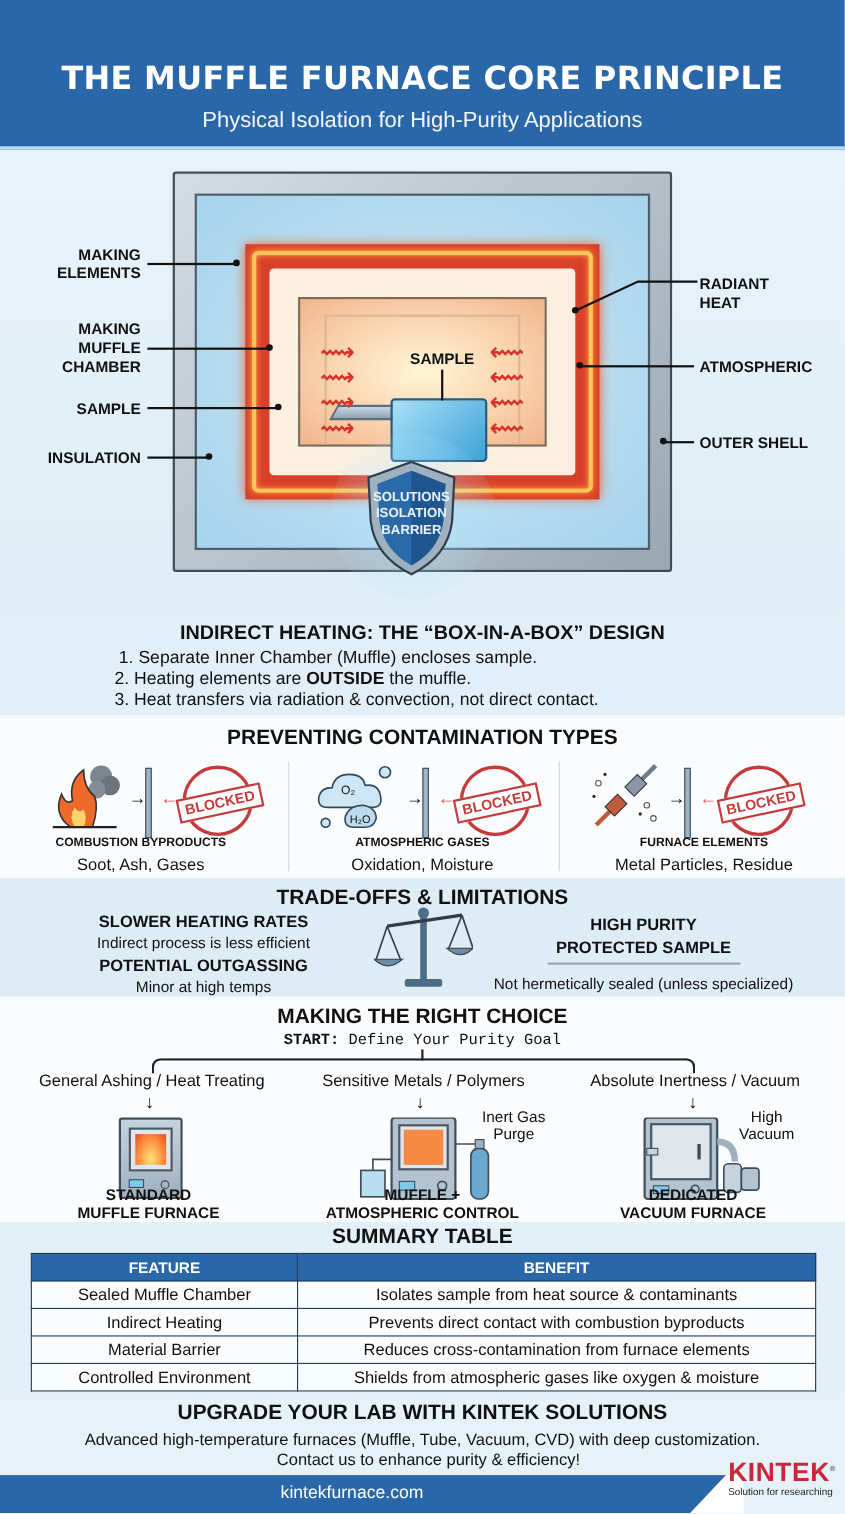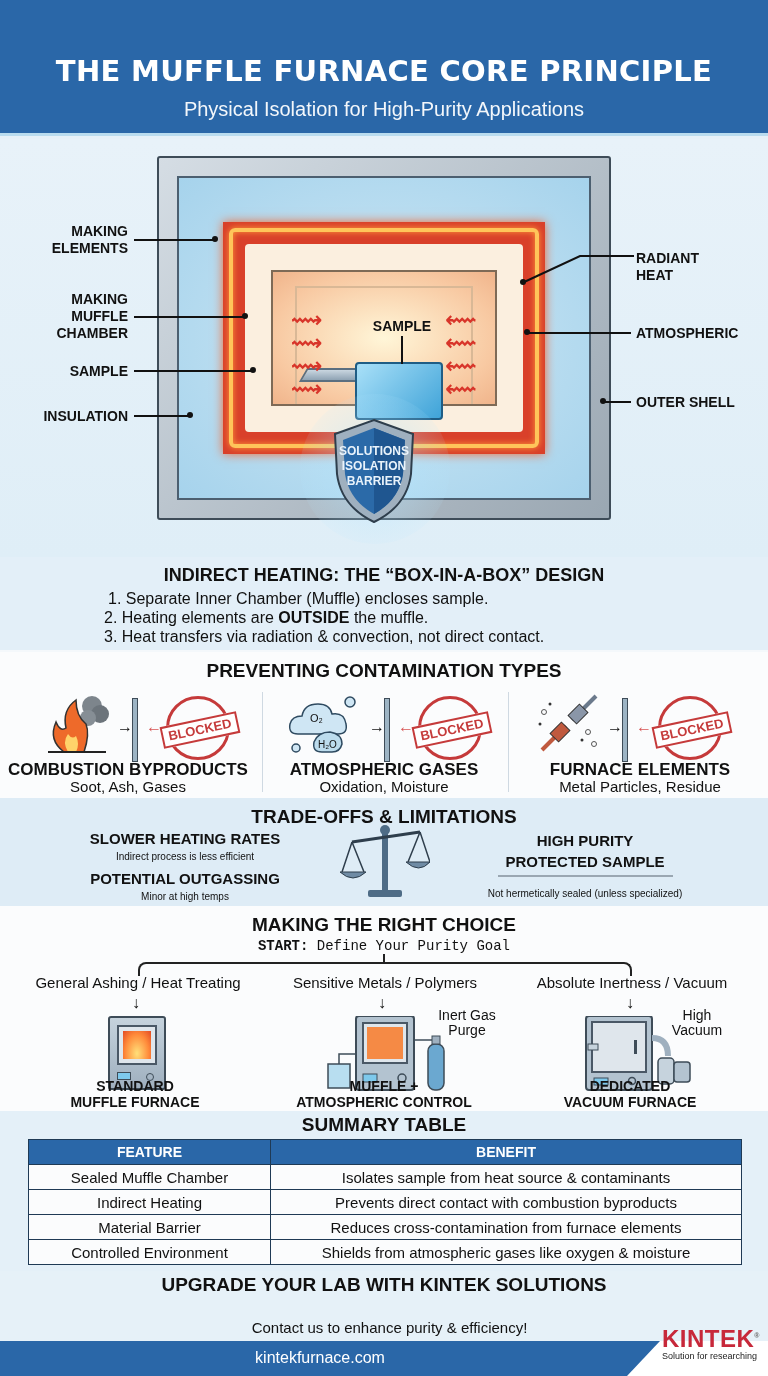--- a/index.html
+++ b/index.html
@@ -39,36 +39,36 @@
   .indirect { position: absolute; left: 0; top: 557px; width: 768px; height: 95px; background: #e3eff8; border-bottom: 2px solid #f4f8fb; }
   .indirect .title { position: absolute; left: 0; right: 0; top: 8px; text-align: center; font-weight: bold; font-size: 18px; }
   .indirect ol { position: absolute; left: 100px; top: 32px; list-style: none; font-size: 16px; line-height: 19px; }
   .indirect ol li { padding-left: 4px; }
 
   
   .contam { position: absolute; left: 0; top: 652px; width: 768px; height: 146px; background: #fbfcfd; }
   .contam .title { position: absolute; left: 0; right: 0; top: 8px; text-align: center; font-weight: bold; font-size: 19px; }
   .ctype { position: absolute; top: 36px; width: 256px; height: 108px; }
   .ctype .icons { position: absolute; left: 0; right: 0; top: 0; height: 68px; }
-  .ctype .name { position: absolute; left: 0; right: 0; top: 72px; text-align: center; font-weight: bold; font-size: 17px; }
+  .ctype .name { position: absolute; left: 0; right: 0; top: 72px; text-align: center; font-weight: bold; font-size: 11px; }
   .ctype .desc { position: absolute; left: 0; right: 0; top: 90px; text-align: center; font-size: 15px; }
   .divider-v { position: absolute; top: 40px; width: 1px; height: 100px; background: #cfd9e2; }
   .barrier { position: absolute; top: 10px; width: 6px; height: 64px; background: #9db4c4; border: 1.5px solid #3e4c58; }
   .arr { position: absolute; top: 30px; font-size: 16px; }
   .arr.red { color: #d85454; }
   .stamp { position: absolute; top: 8px; width: 64px; height: 64px; border: 3px solid #c53a3a; border-radius: 50%; }
   .stamp span { position: absolute; left: -8px; top: 20px; width: 78px; height: 22px; border: 2px solid #c53a3a; background: #fff; color: #c53a3a; font-weight: bold; font-size: 13px; text-align: center; line-height: 18px; transform: rotate(-12deg); }
 
   
   .trade { position: absolute; left: 0; top: 798px; width: 768px; height: 108px; background: #deecf6; }
   .trade .title { position: absolute; left: 0; right: 0; top: 8px; text-align: center; font-weight: bold; font-size: 19px; }
   .trade .lft { position: absolute; left: 60px; top: 32px; width: 250px; text-align: center; }
   .trade .rgt { position: absolute; left: 425px; top: 34px; width: 320px; text-align: center; }
   .trade .h { font-weight: bold; font-size: 15px; line-height: 18px; }
-  .trade .d { font-size: 10px; line-height: 18px; }
+  .trade .d { font-size: 14px; line-height: 18px; }
   .trade .hr { width: 175px; height: 2px; background: #9aa7b2; margin: 4px auto 8px; }
   .scale { position: absolute; left: 340px; top: 818px; }
 
   
   .choice { position: absolute; left: 0; top: 906px; width: 768px; height: 205px; background: #fbfcfd; }
   .choice .title { position: absolute; left: 0; right: 0; top: 8px; text-align: center; font-weight: bold; font-size: 19px; }
   .choice .start { position: absolute; left: 0; right: 0; top: 32px; text-align: center; font-size: 14px; font-family: Liberation Mono, monospace; }
   .choice .start b { font-weight: bold; }
   .bracket { position: absolute; left: 138px; top: 56px; width: 494px; height: 14px; border: 2px solid #222; border-bottom: none; border-radius: 8px 8px 0 0; }
   .bracket-stem { position: absolute; left: 383px; top: 48px; width: 2px; height: 10px; background: #222; }
@@ -88,21 +88,21 @@
   table { position: absolute; left: 28px; top: 28px; width: 714px; border-collapse: collapse; }
   th { background: #2a67a8; color: #fff; font-weight: bold; font-size: 14px; height: 25px; border: 1px solid #1f3a55; }
   td { background: #fbfcfd; font-size: 15px; height: 25px; text-align: center; border: 1px solid #1f3a55; }
   th.c1, td.c1 { width: 242px; }
 
   
   .cta { position: absolute; left: 0; top: 1271px; width: 768px; height: 70px; background: #e6f1f8; text-align: center; }
   .cta .title { position: absolute; left: 0; right: 0; top: 3px; font-weight: bold; font-size: 19px; }
   .cta .l1 { position: absolute; left: 0; right: 0; top: 30px; font-size: 15px; }
   .cta .l2 { position: absolute; left: 11px; right: 0; top: 48px; font-size: 15px; }
-  .footer { position: absolute; left: 0; top: 1341px; width: 768px; height: 35px; background: #fff; }
+  .footer { position: absolute; left: 0; top: 1341px; width: 676px; height: 35px; background: #fff; }
   .footer .band { position: absolute; left: 0; top: 0; width: 660px; height: 35px; background: #2a67a8; clip-path: polygon(0 0, 100% 0, 95% 100%, 0 100%); }
   .footer .url { position: absolute; left: 0; top: 8px; width: 640px; text-align: center; color: #fff; font-size: 16px; }
   .logo { position: absolute; left: 662px; top: 1325px; width: 100px; }
   .logo .name { font-weight: bold; font-size: 24px; color: #c7283a; letter-spacing: 0.5px; }
   .logo .tag { font-size: 9px; color: #222; margin-top: -2px; }
 </style>
 </head>
 <body>
 
 <div class="page">
@@ -372,20 +372,21 @@
         <tr>
             <td class="c1">Controlled Environment</td>
             <td>Shields from atmospheric gases like oxygen &amp; moisture</td>
           </tr>
       </tbody>
     </table>
   </div>
 
   <div class="cta">
     <div class="title">UPGRADE YOUR LAB WITH KINTEK SOLUTIONS</div>
+    <div class="l1">Advanced high-temperature furnaces (Muffle, Tube, Vacuum, CVD) with deep customization.</div>
     <div class="l2">Contact us to enhance purity &amp; efficiency!</div>
   </div>
 
   <div class="footer">
     <div class="band"></div>
     <a class="url">kintekfurnace.com</a>
   </div>
 
   <div class="logo">
     <div class="name"><span>KINTEK</span><sup style="font-size:7px;color:#666;">®</sup></div>

